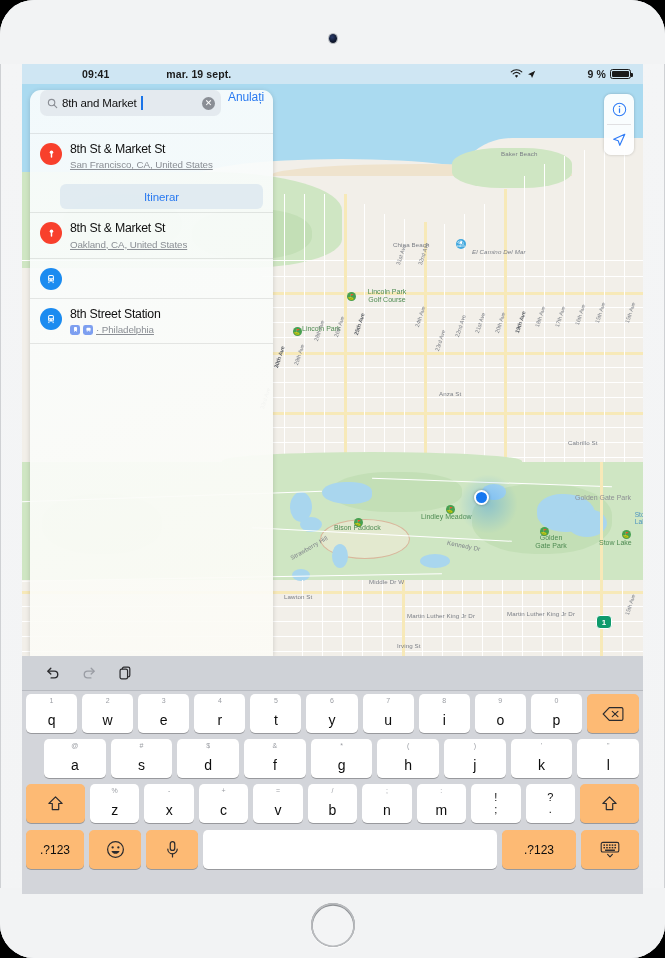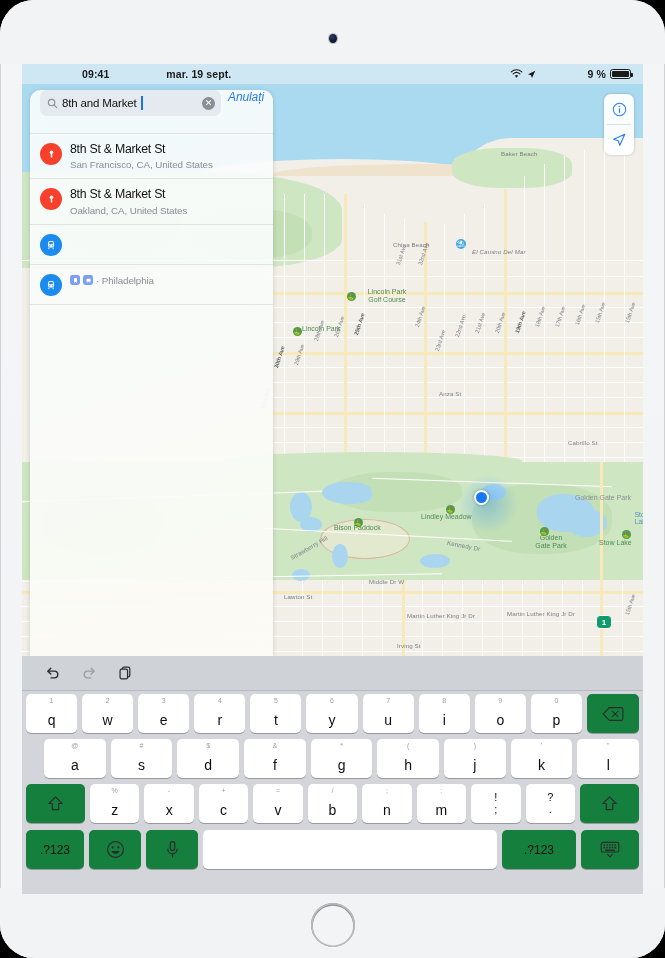--- a/index.html
+++ b/index.html
@@ -249,21 +249,21 @@
     width: 1.4px; height: 14px; background: #1a74e8; margin-left: .5px;
   }
   #clear-button {
     margin-left: auto;
     width: 13px; height: 13px; border-radius: 50%;
     background: #8a8e95; color: #fff;
     font-size: 9px; line-height: 13px; text-align: center;
     font-family: "DejaVu Sans", sans-serif;
   }
   #cancel-button {
-    font-size: 12px; color: #2a7af0; letter-spacing: -.1px; white-space: nowrap; font-style: italic;
+    font-size: 12px; color: #2a7af0; letter-spacing: -.1px; white-space: nowrap;
   }
 
   .result-row {
     position: relative;
     padding: 8px 10px 8px 10px;
     display: flex; gap: 8px; align-items: flex-start;
     border-top: 1px solid rgba(0,0,0,.085);
   }
   .result-icon {
     width: 22px; height: 22px; border-radius: 50%;
@@ -274,20 +274,21 @@
   .icon-transit { background: #1b8bf0; }
   .result-text { flex: 1; min-width: 0; }
   .result-title {
     font-size: 12.3px; color: #101010; letter-spacing: -.25px;
     line-height: 1.25; white-space: nowrap;
   }
   .result-sub {
     font-size: 9.8px; color: #8a8e94; letter-spacing: -.1px;
     margin-top: 2px; display: flex; align-items: center; gap: 3px;
     white-space: nowrap;
+    text-decoration: underline;
   }
   .badge {
     width: 10px; height: 10px; border-radius: 2.4px;
     display: inline-flex; align-items: center; justify-content: center;
     flex: 0 0 10px;
   }
   .badge-red { background: #f74a5c; }
   .badge-blue { background: #7d9ff0; }
 
   #directions-button {
@@ -337,21 +338,21 @@
     text-align: center;
     font-size: 7px; color: #9a9da3;
   }
   .key-dual {
     flex-direction: column; justify-content: center;
     align-items: center; padding-bottom: 0; gap: 0;
   }
   .key-dual .kd-top { font-size: 11px; color: #0d0d0d; line-height: 1.05; }
   .key-dual .kd-bot { font-size: 11px; color: #0d0d0d; line-height: 1.05; }
   .key-grey {
-    background: #15803d;
+    background: #fdba74;
     box-shadow: 0 1px 0 rgba(0,0,0,.28);
     align-items: center; padding-bottom: 0;
   }
   .key-blue {
     background: #1b7bf5; color: #fff;
     align-items: center; padding-bottom: 0;
     font-size: 12px;
   }
   #key-backspace { flex: 0 0 52px; }
   #key-search { flex: 0 0 92px; }
@@ -584,20 +585,21 @@
             <rect x="5.2" y="4.3" width="1.6" height="5.2" rx=".8" fill="#fff"></rect>
           </svg>
         </div>
         <div class="result-text">
           <div class="result-title">8th St &amp; Market St</div>
           <div class="result-sub">
             <span>San Francisco, CA, United States</span>
           </div>
         </div>
       </div>
+      <div id="directions-button">Itinerar</div>
 
       <div class="result-row">
         <div class="result-icon icon-pin">
           <svg width="11" height="11" viewBox="0 0 12 12">
             <circle cx="6" cy="3.6" r="1.9" fill="#fff"></circle>
             <rect x="5.2" y="4.3" width="1.6" height="5.2" rx=".8" fill="#fff"></rect>
           </svg>
         </div>
         <div class="result-text">
           <div class="result-title">8th St &amp; Market St</div>
@@ -625,20 +627,21 @@
           <svg width="12" height="12" viewBox="0 0 14 14">
             <rect x="3.6" y="2.4" width="6.8" height="7.4" rx="2" fill="#fff"></rect>
             <rect x="4.8" y="3.6" width="4.4" height="2.6" rx=".6" fill="#1b8bf0"></rect>
             <circle cx="5.5" cy="8" r=".8" fill="#1b8bf0"></circle>
             <circle cx="8.5" cy="8" r=".8" fill="#1b8bf0"></circle>
             <rect x="3.9" y="10" width="1.2" height="1.8" fill="#fff"></rect>
             <rect x="8.9" y="10" width="1.2" height="1.8" fill="#fff"></rect>
           </svg>
         </div>
         <div class="result-text">
+          <div class="result-title">8th Street Station</div>
           <div class="result-sub">
             <span class="badge badge-blue">
               <svg width="7" height="7" viewBox="0 0 10 10">
                   <rect x="2.8" y="1.6" width="4.4" height="5.4" rx="1.3" fill="#fff"></rect>
                   <rect x="3" y="7" width="1" height="1.3" fill="#fff"></rect>
                   <rect x="6" y="7" width="1" height="1.3" fill="#fff"></rect>
                 </svg>
             </span>
             <span class="badge badge-blue">
               <svg width="7" height="7" viewBox="0 0 10 10">

